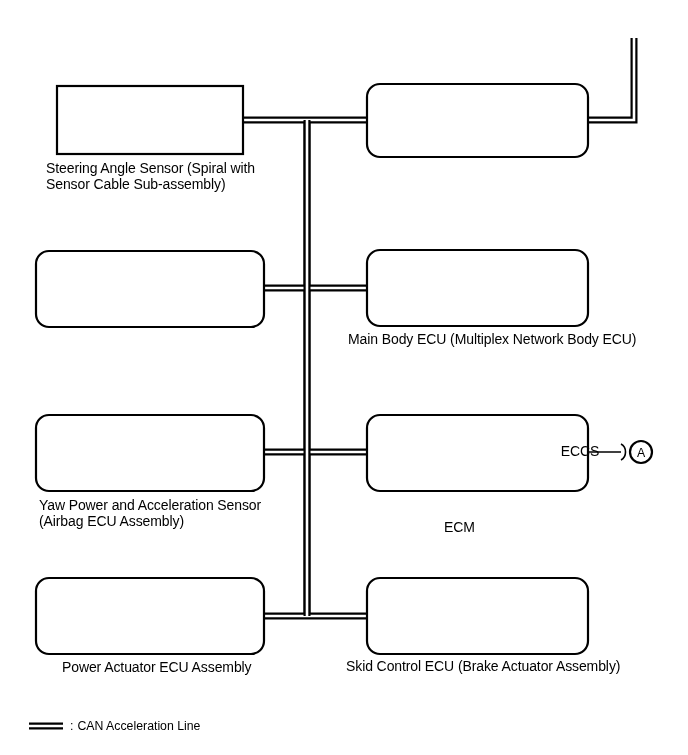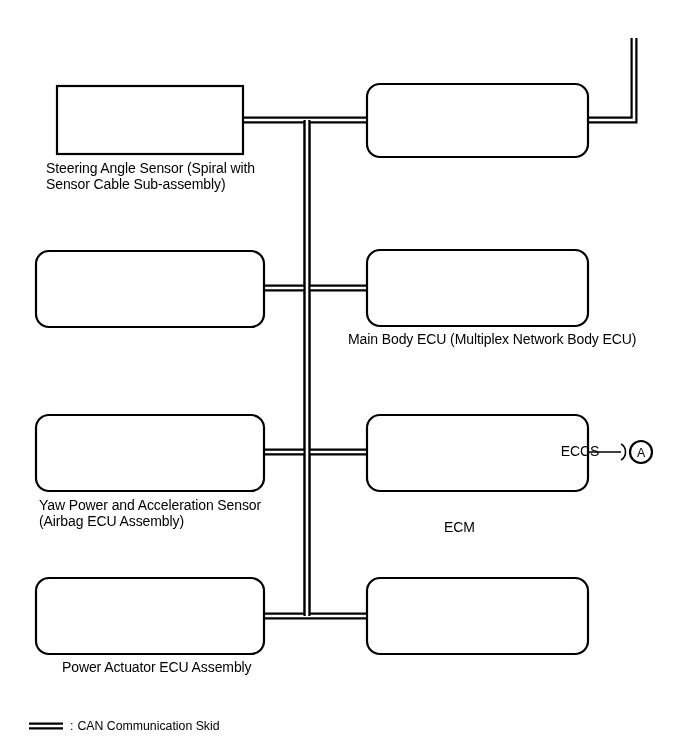--- a/index.html
+++ b/index.html
@@ -149,22 +149,23 @@
 
   <div class="lbl" style="left:348px; top:332px; width:300px;">Main Body ECU (Multiplex Network Body ECU)</div>
 
   <div class="lbl" style="left:39px; top:498px; width:260px;">Yaw Power and Acceleration Sensor
 (Airbag ECU Assembly)</div>
 
   <div class="lbl" style="left:444px; top:497px; width:120px;margin-top:23px;">ECM</div>
 
   <div class="lbl" style="left:62px; top:660px; width:250px;">Power Actuator ECU Assembly</div>
 
+  <div class="lbl" style="left:346px; top:659px; width:300px;">Skid Control ECU (Brake Actuator Assembly)</div>
 
   <div class="lbl" style="left:540px; top:444px; width:80px;text-align:center;">ECCS</div>
 
   <div class="legend-row">
     <div class="legend-swatch"></div>
     <span class="legend-text">:</span>
-    <span class="legend-text">CAN Communication Skid</span>
+    <span class="legend-text">CAN Acceleration Line</span>
   </div>
 
 </div>
 
 </body></html>

